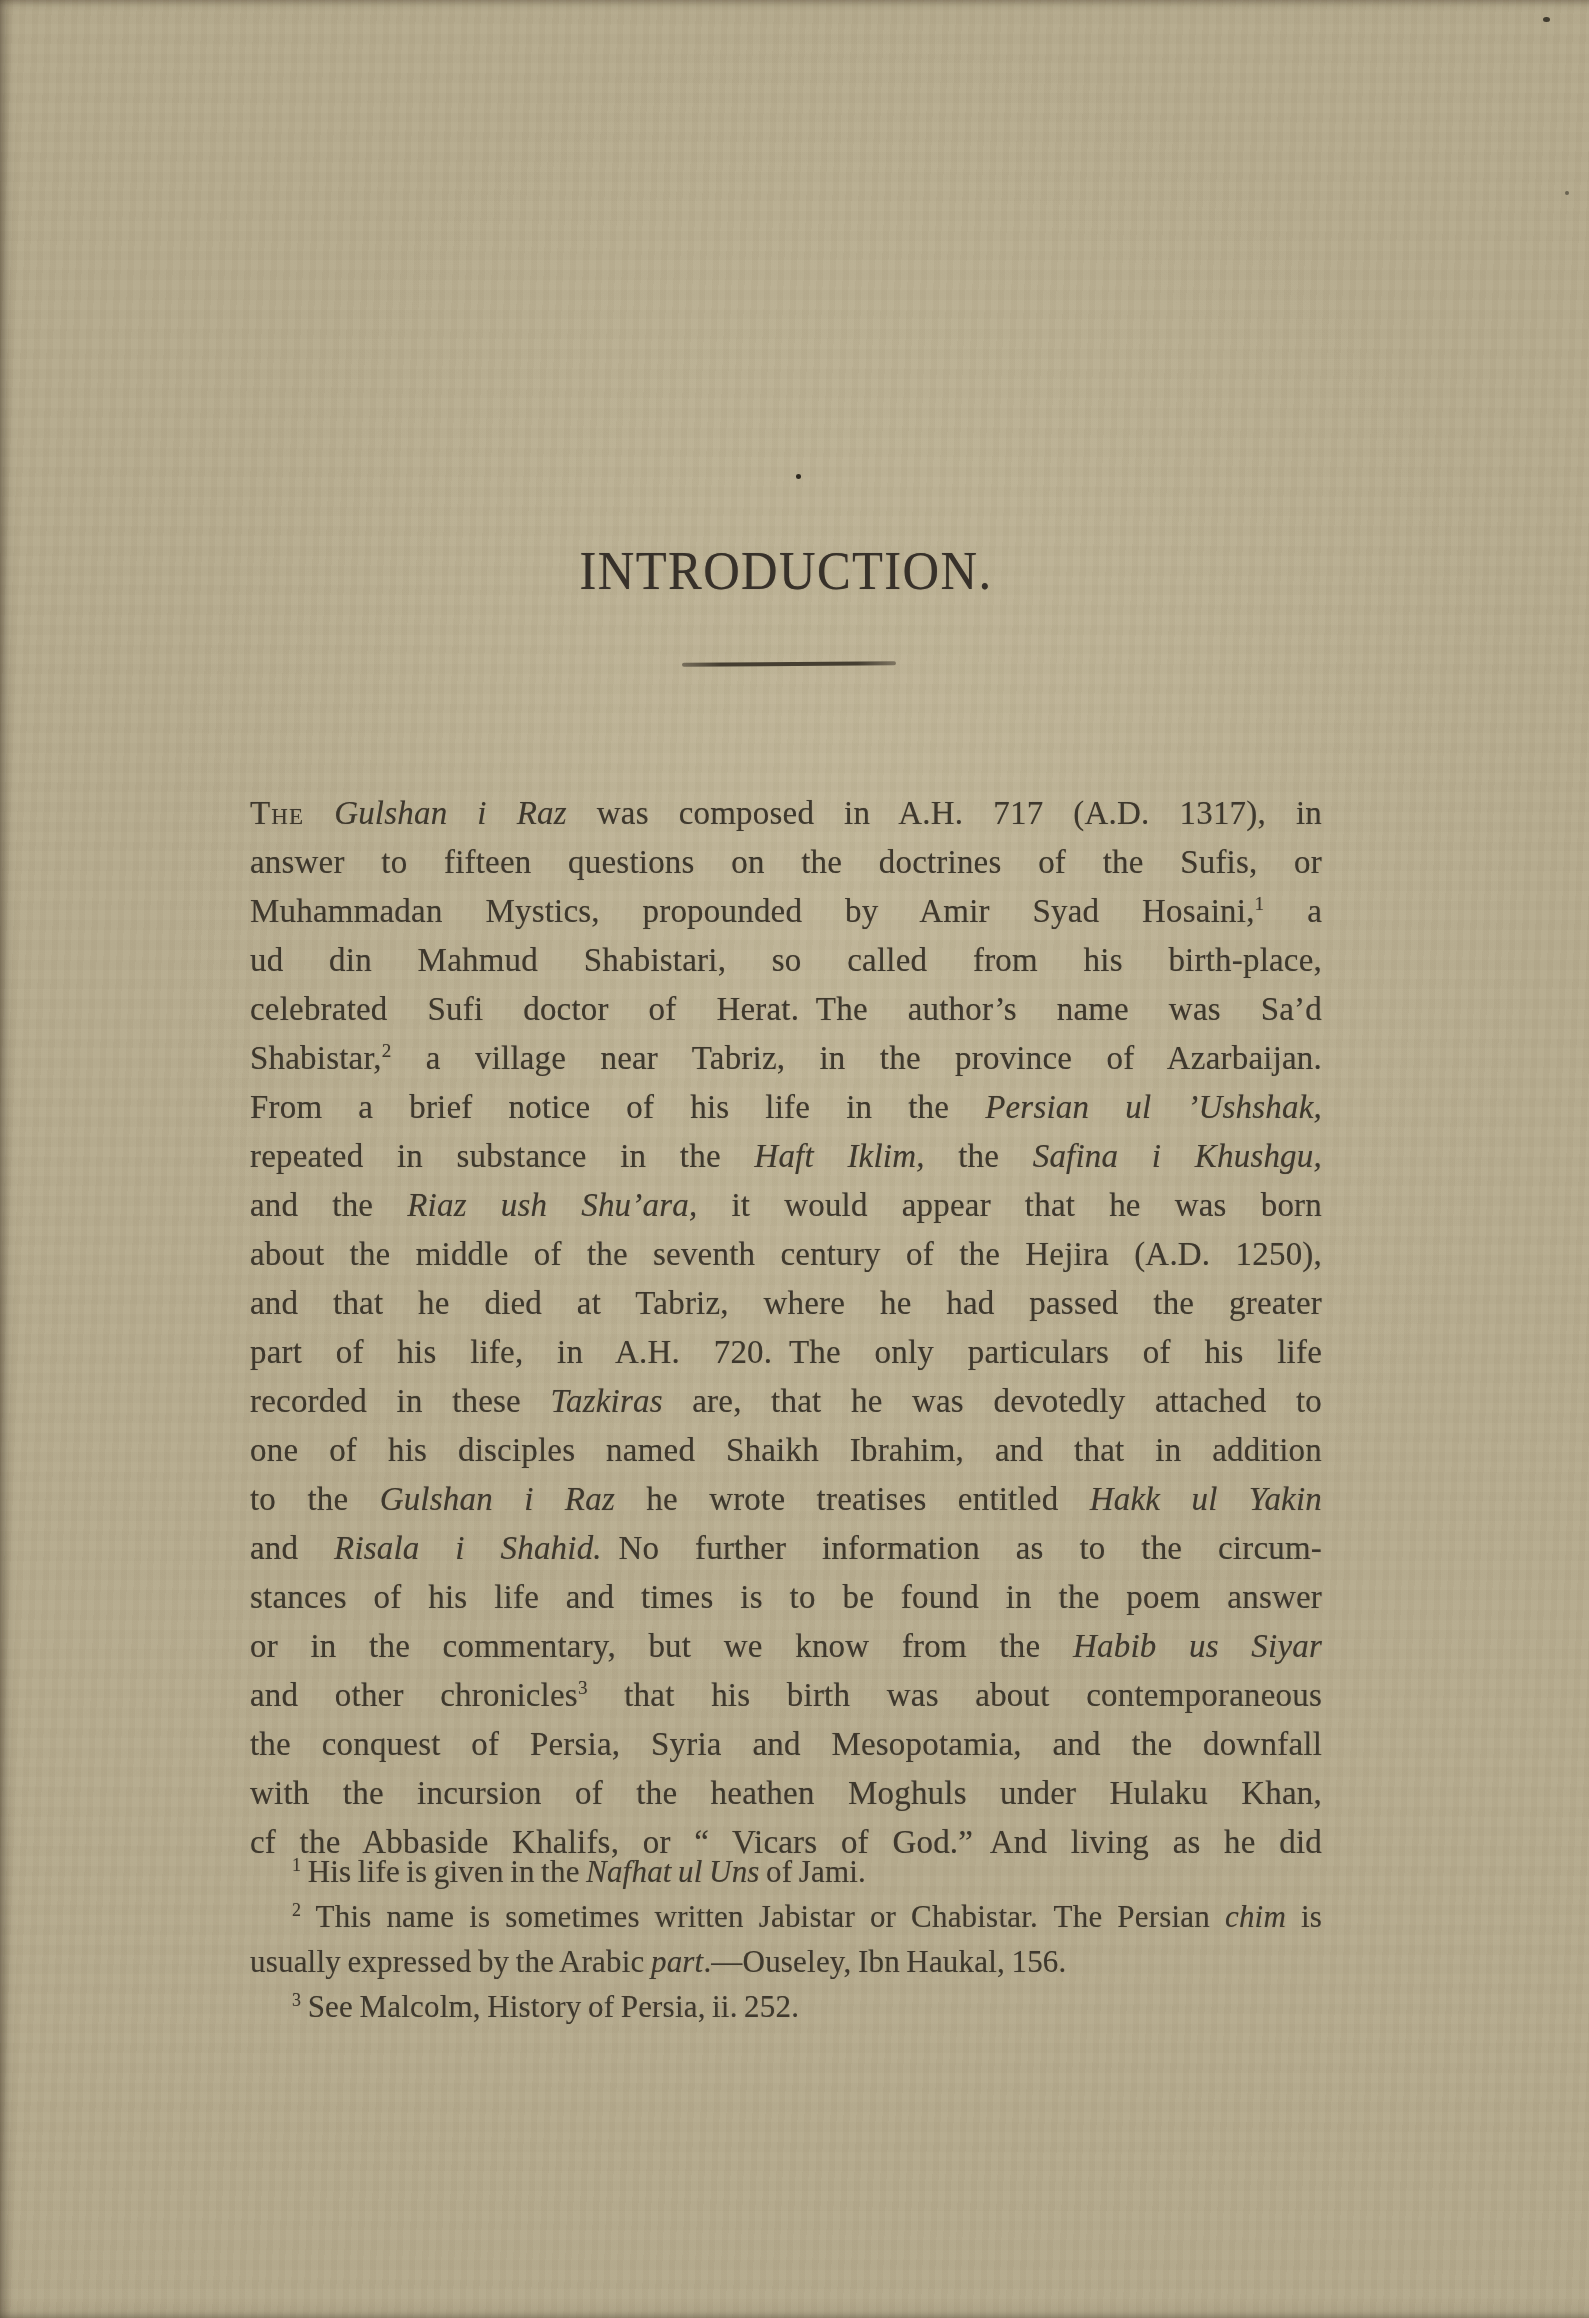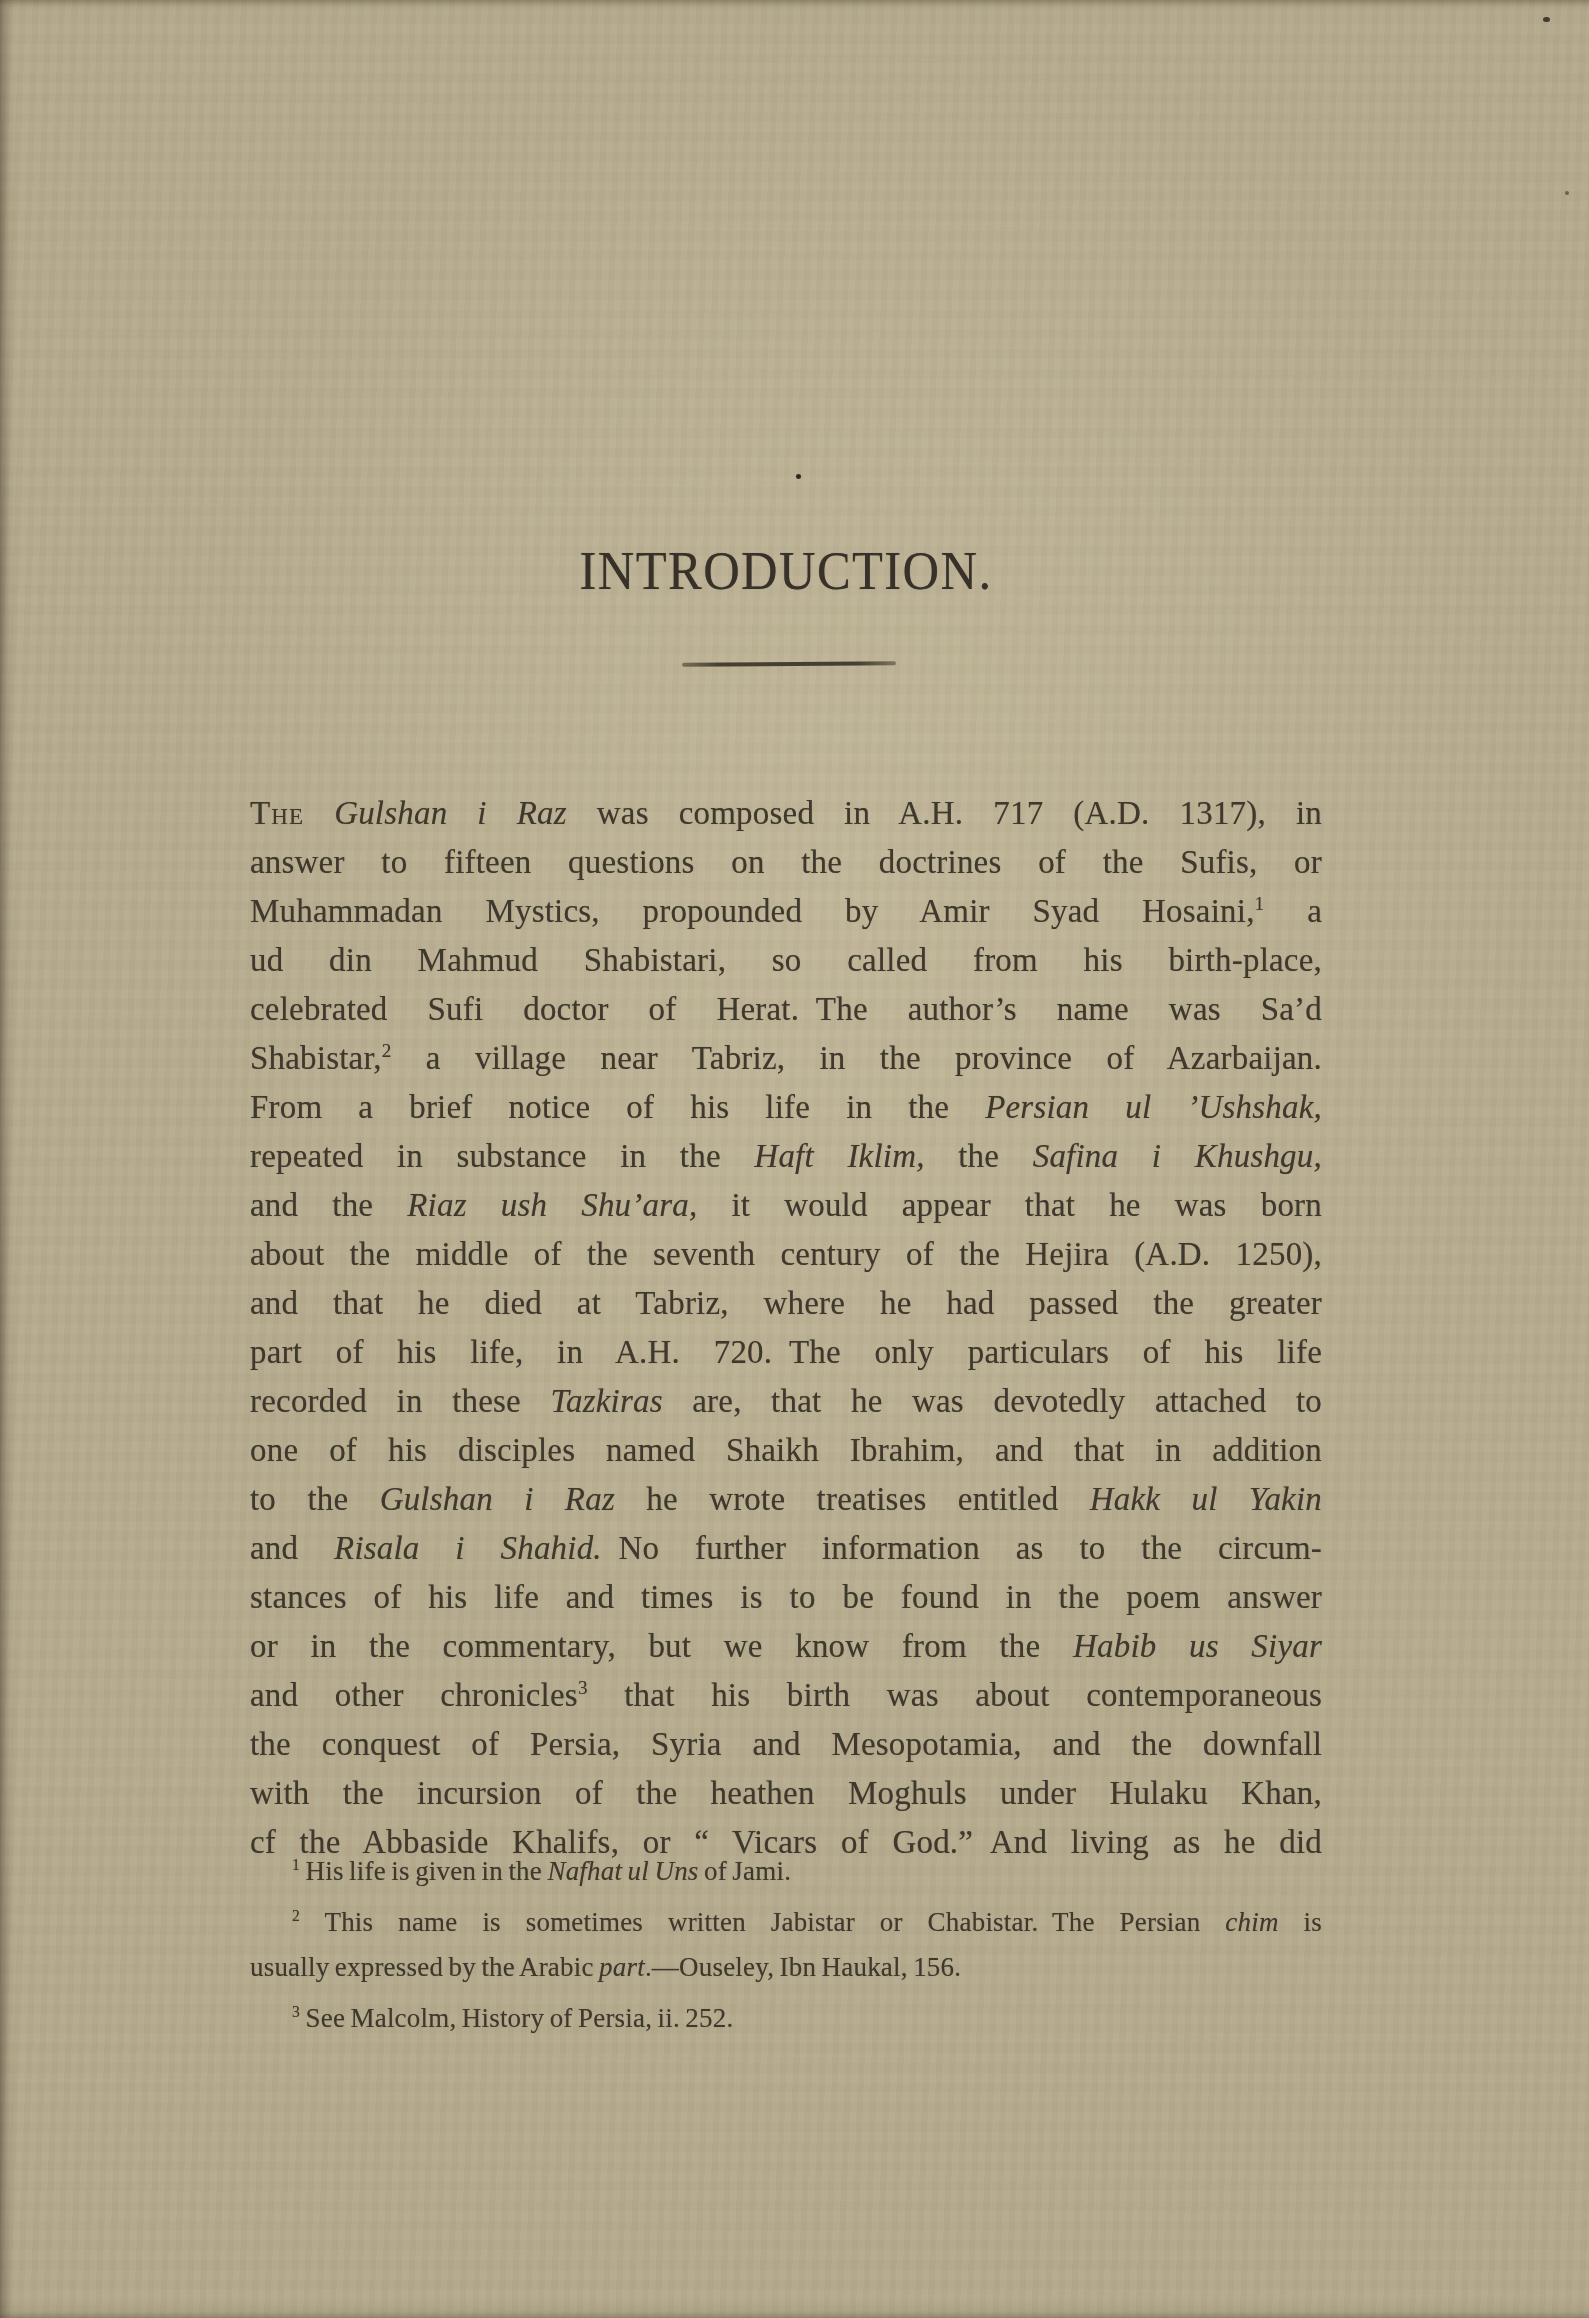--- a/index.html
+++ b/index.html
@@ -43,29 +43,29 @@
     transform:rotate(-.4deg);
   }
   .bodytext{
     position:absolute;left:250px;top:789px;width:1072px;
     font-size:33px;line-height:49px;
     letter-spacing:0.2px;word-spacing:-2.3px;
     text-shadow:0 0 0.8px rgba(55,45,35,.45);
   }
   .footnotes{
     position:absolute;left:250px;top:1849px;width:1072px;
-    font-size:27px;line-height:45px;
+    font-size:31px;line-height:45px;
     letter-spacing:0.2px;word-spacing:-1.5px;
     text-shadow:0 0 0.8px rgba(55,45,35,.4);
   }
   .line{height:49px;text-align:justify;text-align-last:auto;}
   .footnotes .line{height:45px;}
   .line.just{text-align-last:justify;}
   .line.ind{text-indent:42px;}
-  .line.gap{margin-top:6px;}
+  .line.gap{}
   .s-n{font-style:normal;}
   .s-i{font-style:italic;}
   .s-sc{font-variant:small-caps;letter-spacing:1.1px;}
   .s-sup{font-size:58%;vertical-align:super;line-height:0;}
   .speck{position:absolute;background:#2e2920;border-radius:50%;}
   .speck.s1{left:796px;top:474px;width:5.3px;height:4.5px;}
   .speck.s2{left:1543px;top:16.7px;width:6.8px;height:5.3px;opacity:.85;}
   .speck.s3{left:1565px;top:191px;width:3.8px;height:3.8px;opacity:.55;}
 </style>
 </head>

